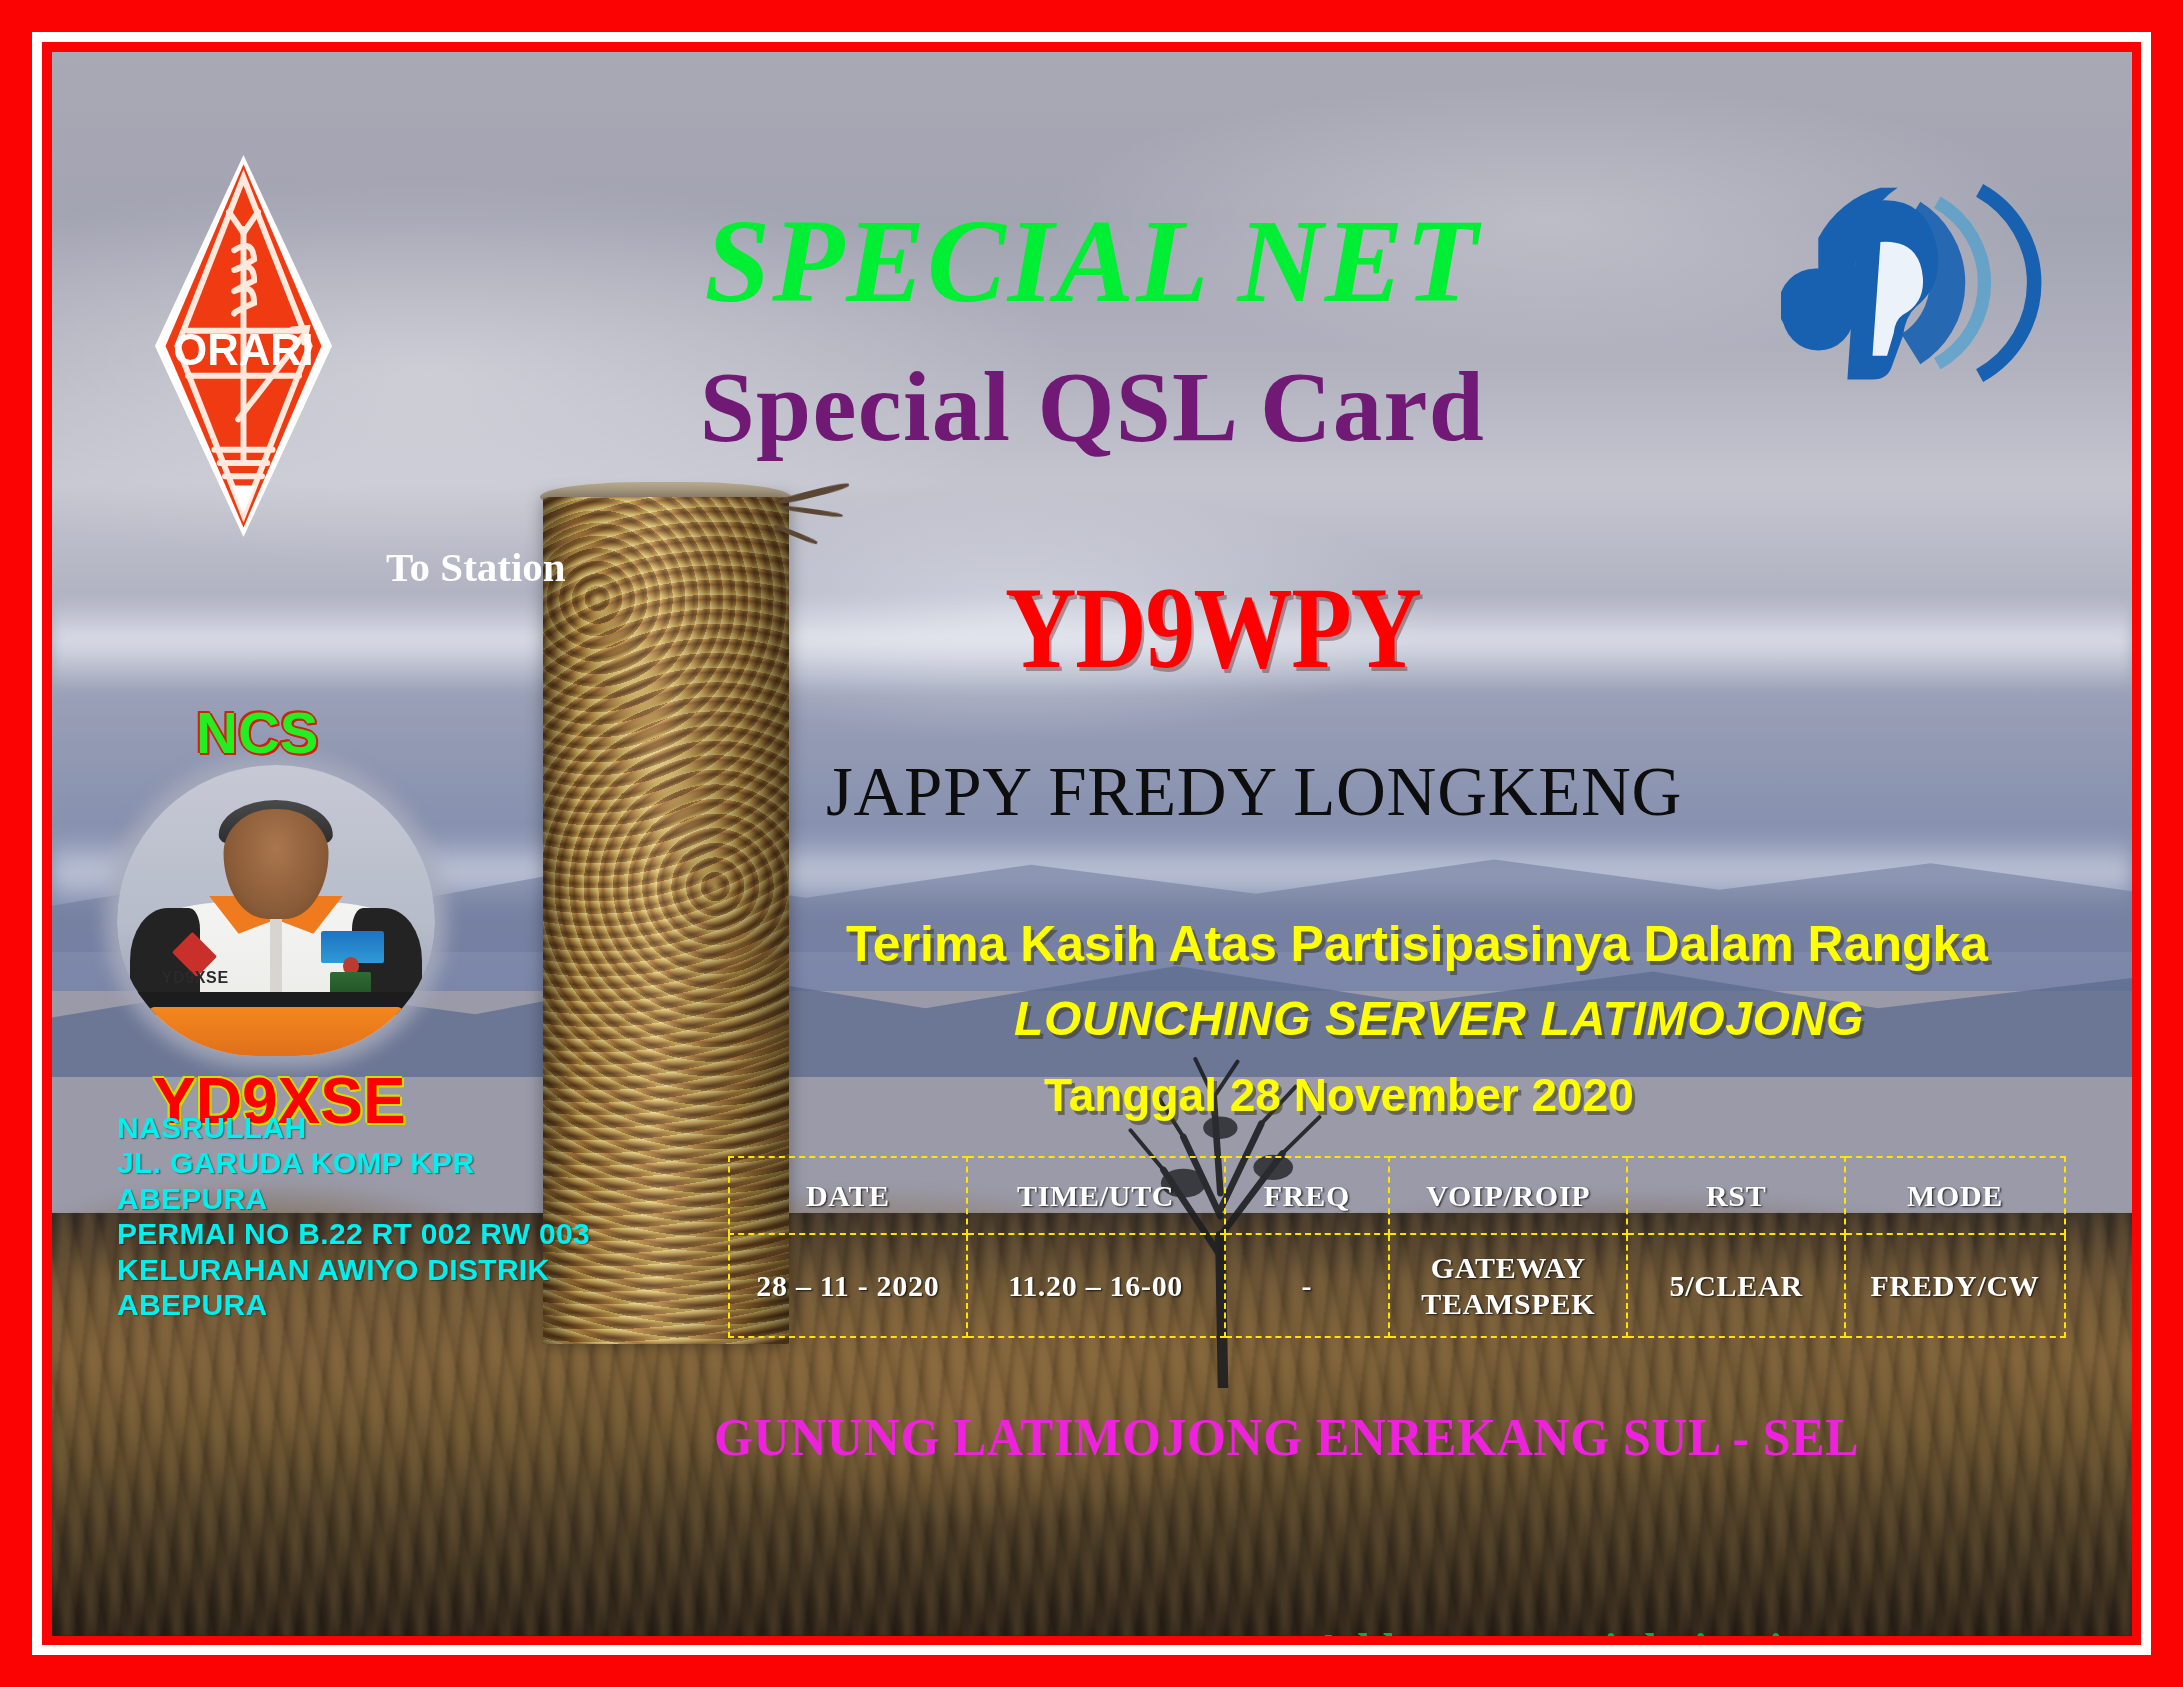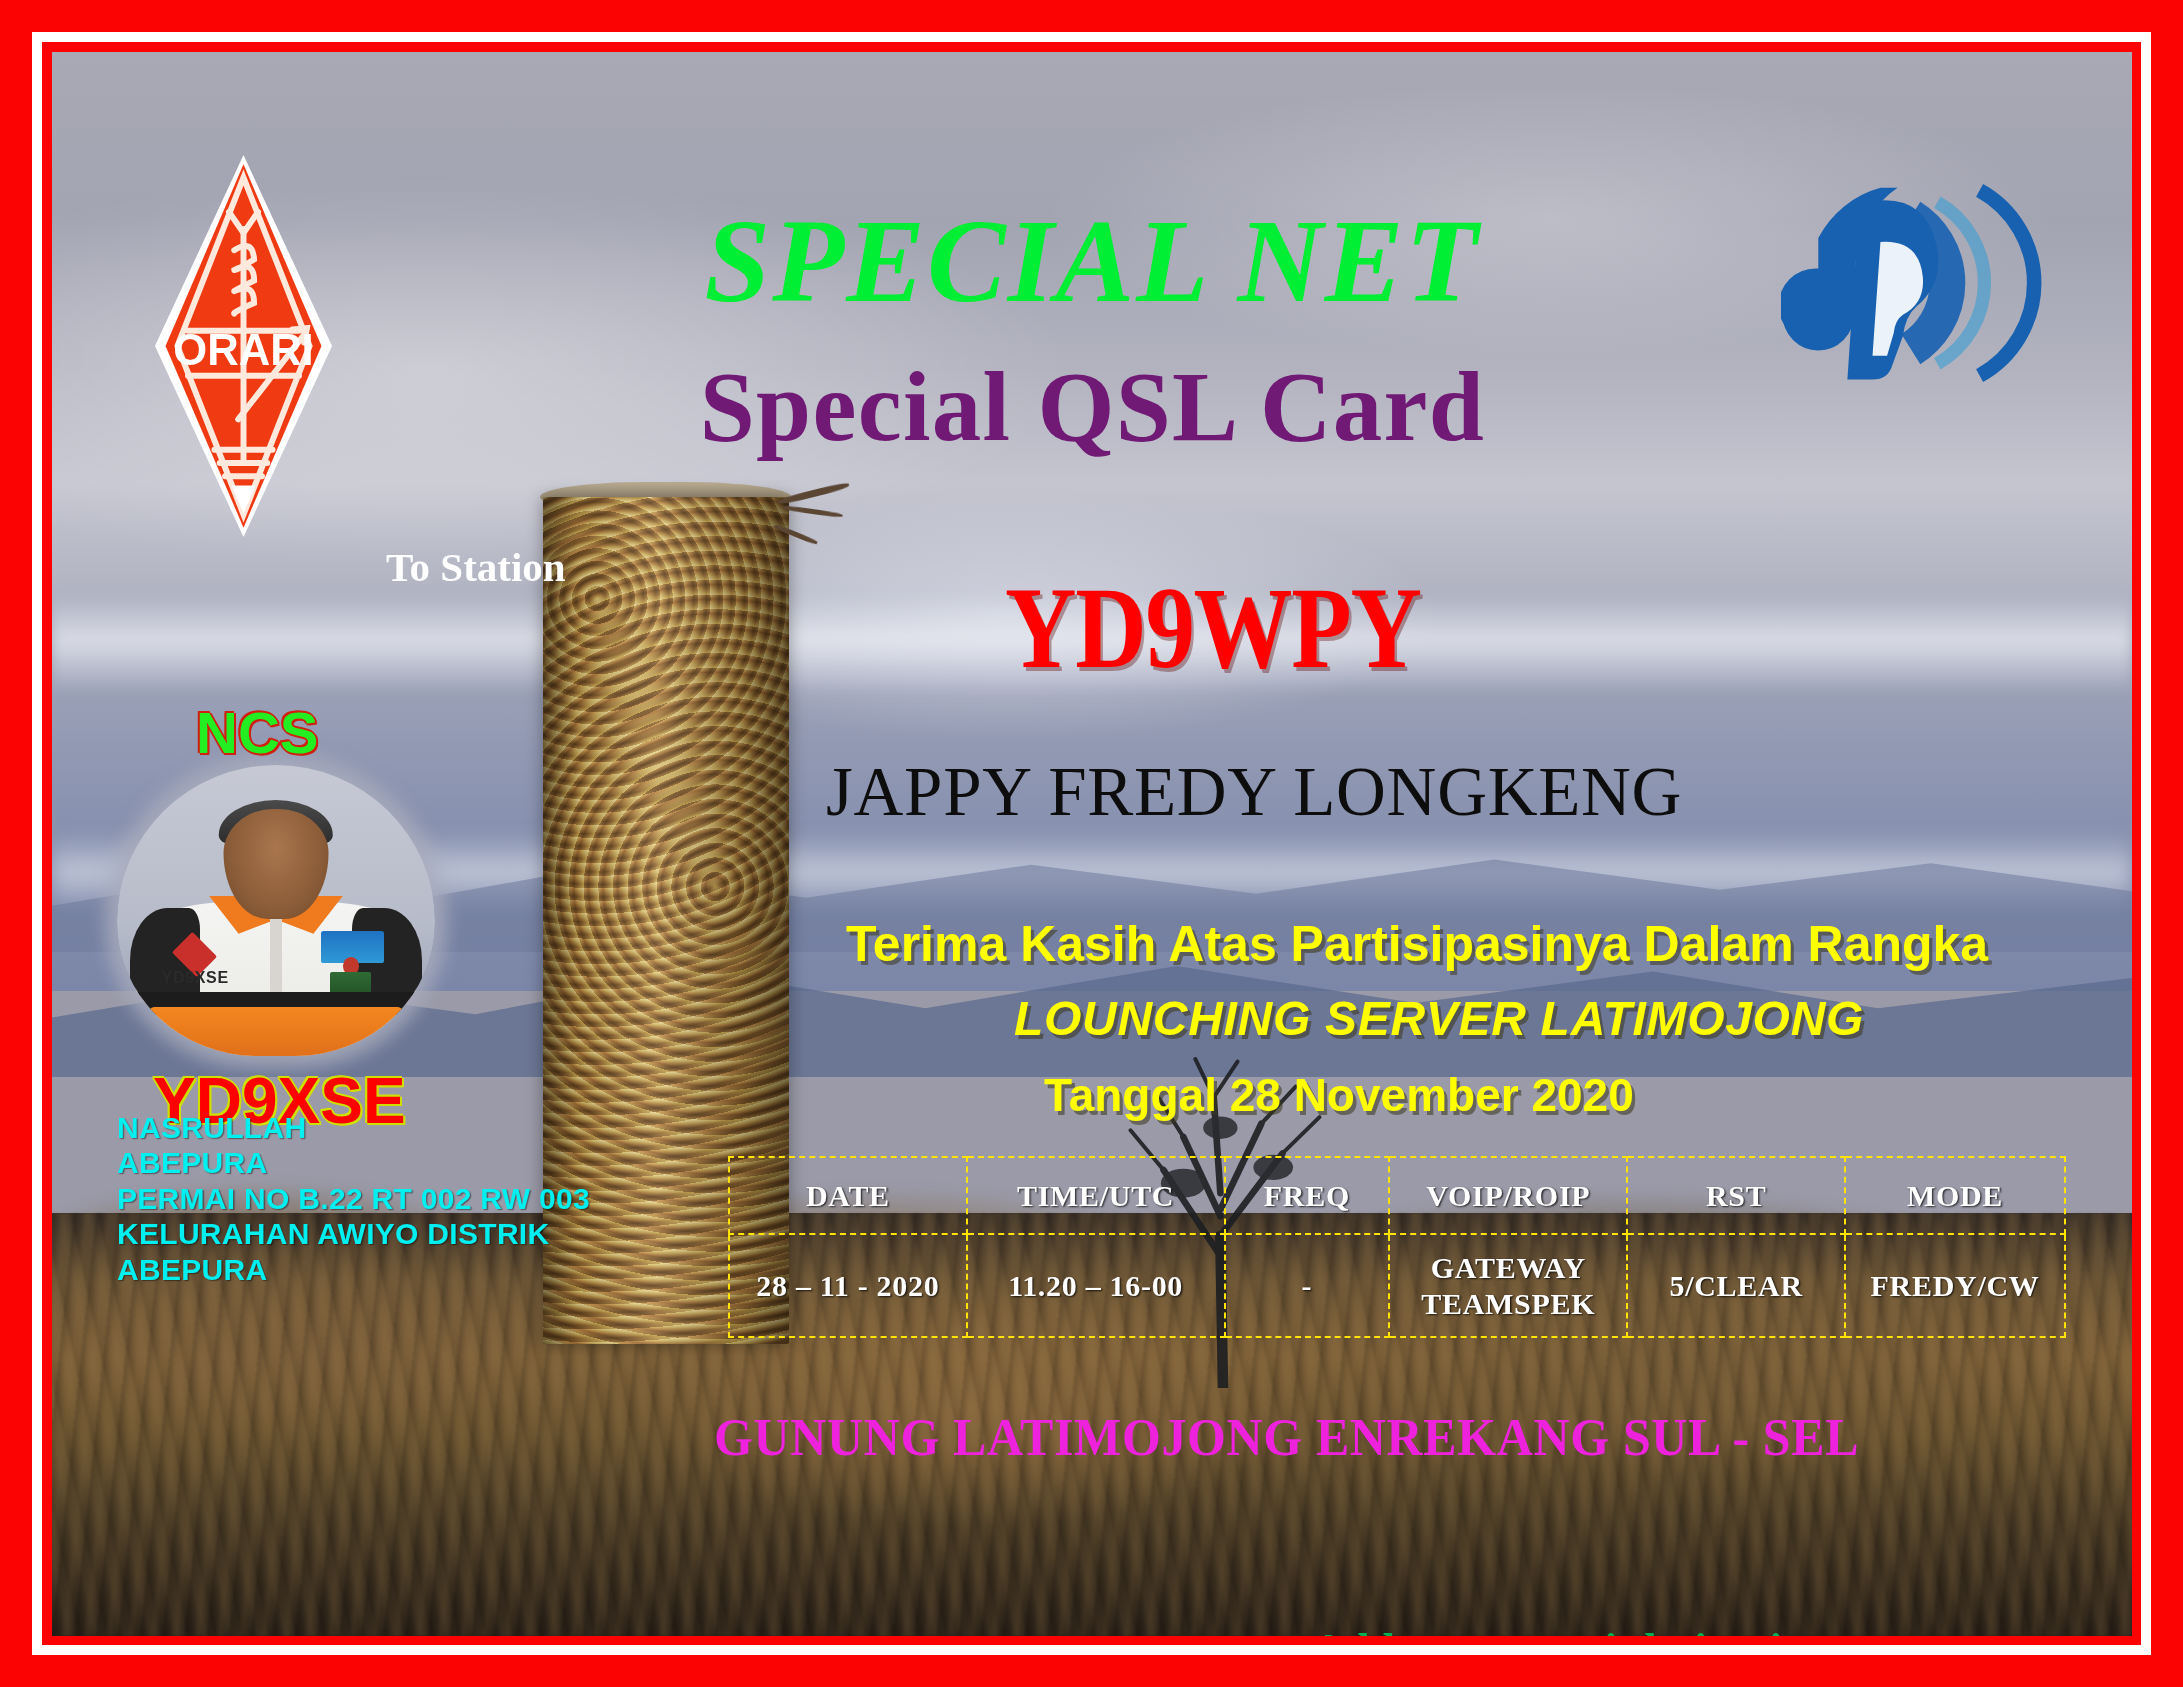--- a/index.html
+++ b/index.html
@@ -246,20 +246,21 @@
 
     <div class="abs ytxt" id="thanks">Terima Kasih Atas Partisipasinya Dalam Rangka</div>
     <div class="abs ytxt" id="launch">LOUNCHING SERVER LATIMOJONG</div>
     <div class="abs ytxt" id="tanggal">Tanggal  28  November  2020</div>
 
     <div class="abs" id="ncs">NCS</div>
     <div class="abs" id="ncs-call">YD9XSE</div>
 
     <div id="addr">
       <div>NASRULLAH</div>
+      <div>JL. GARUDA KOMP KPR</div>
       <div>ABEPURA</div>
       <div>PERMAI NO B.22 RT 002 RW 003</div>
       <div>KELURAHAN AWIYO DISTRIK</div>
       <div>ABEPURA</div>
     </div>
 
     <table id="qso">
       <colgroup>
           <col class="c0">
           <col class="c1">

